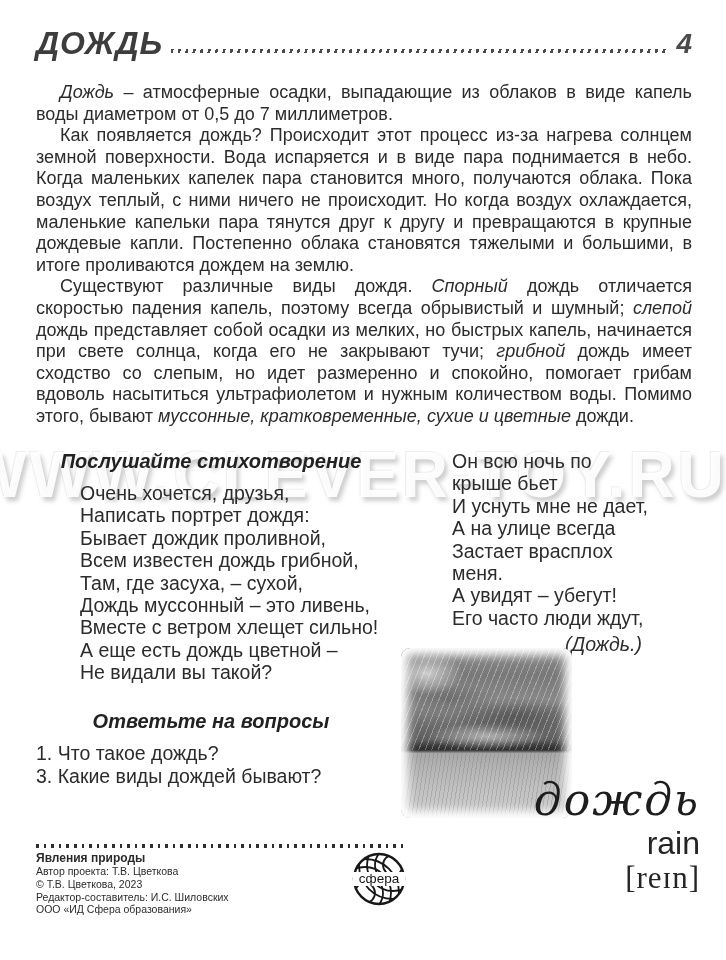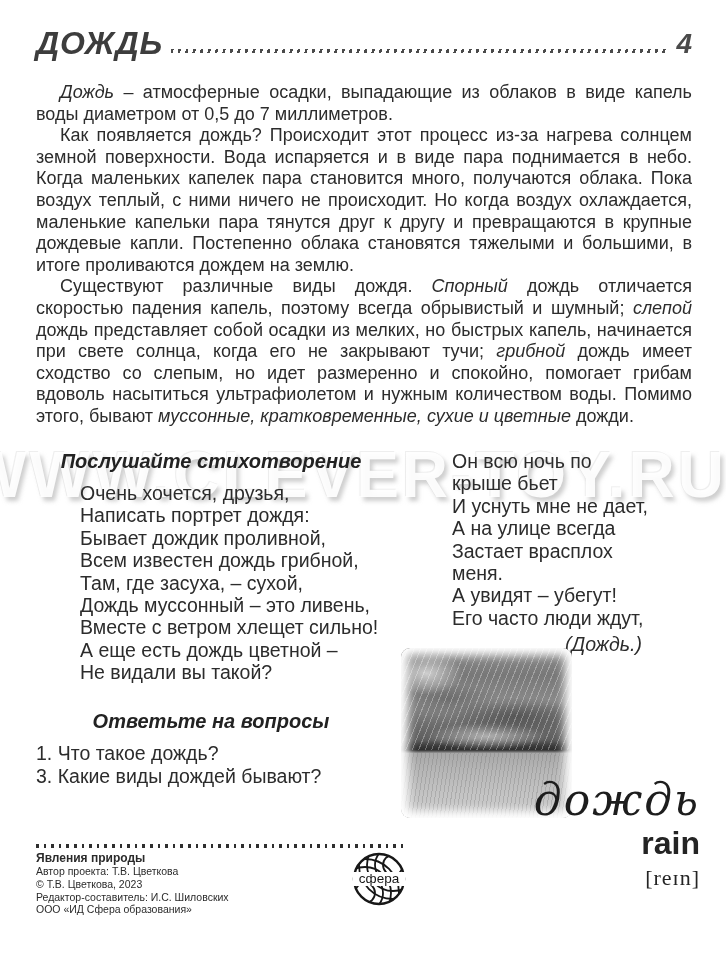--- a/index.html
+++ b/index.html
@@ -77,23 +77,23 @@
   .photo-feather{
     position:absolute;inset:0;border-radius:9px;
     box-shadow:inset 0 0 10px 7px #ffffff;
   }
   
   .vocab{position:absolute;top:776px;right:26px;width:310px;text-align:right;z-index:2;}
   .vocab-ru{
     font-family:"DejaVu Serif",serif;font-style:italic;font-weight:normal;
     font-size:44px;line-height:48px;color:#1d1d1d;letter-spacing:2px;
   }
-  .vocab-en{font-size:32px;line-height:36px;font-weight:bold;color:#242424;margin-top:1px;}
+  .vocab-en{font-size:32px;line-height:36px;font-weight:normal;color:#242424;margin-top:1px;}
   .vocab-tr{
-    font-family:"Liberation Serif",serif;font-size:22px;line-height:34px;color:#242424;
+    font-family:"Liberation Serif",serif;font-size:31px;line-height:34px;color:#242424;
     letter-spacing:1px;
   }
   
   .footer-dots{
     position:absolute;left:36px;top:844px;width:372px;height:4px;z-index:2;
     background:repeating-linear-gradient(to right,#2e2e2e 0 2.6px,transparent 2.6px 7.6px);
   }
   .footer-text{position:absolute;left:36px;top:852px;width:300px;z-index:2;}
   .footer-series{font-size:12px;line-height:13px;font-weight:bold;color:#2b2b2b;}
   .footer-line{font-size:10.5px;line-height:12.8px;color:#2b2b2b;}

